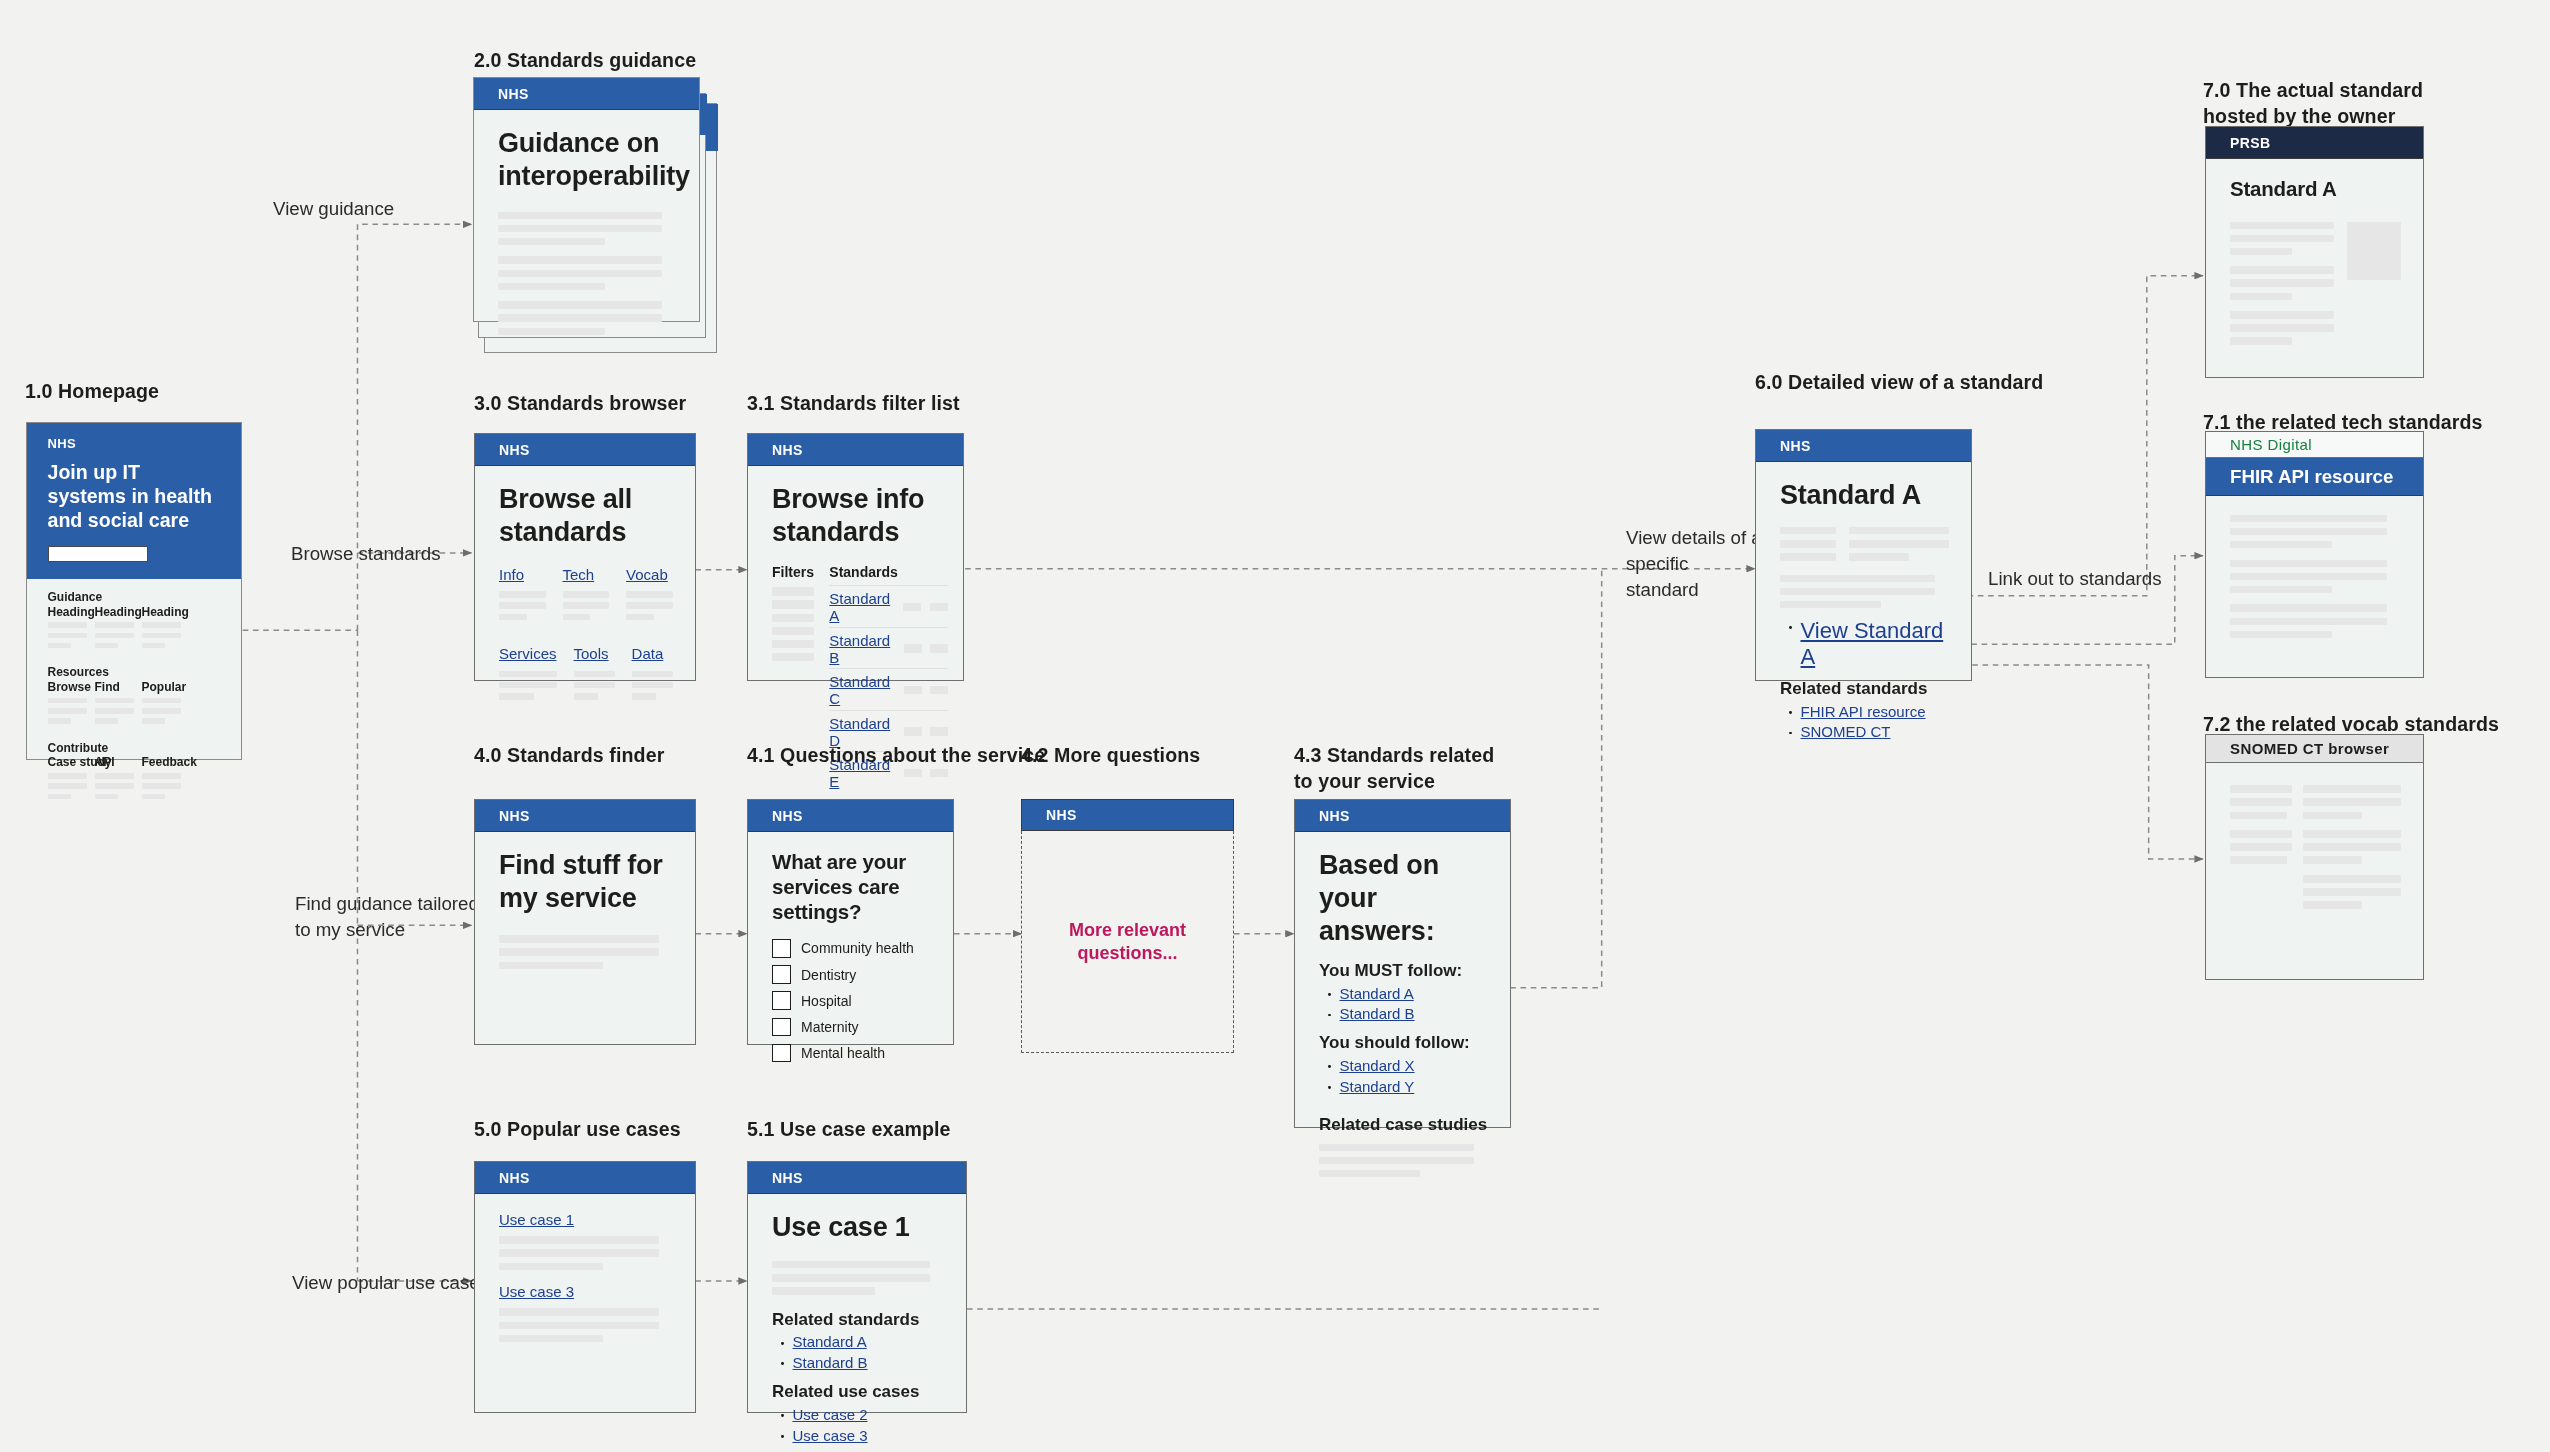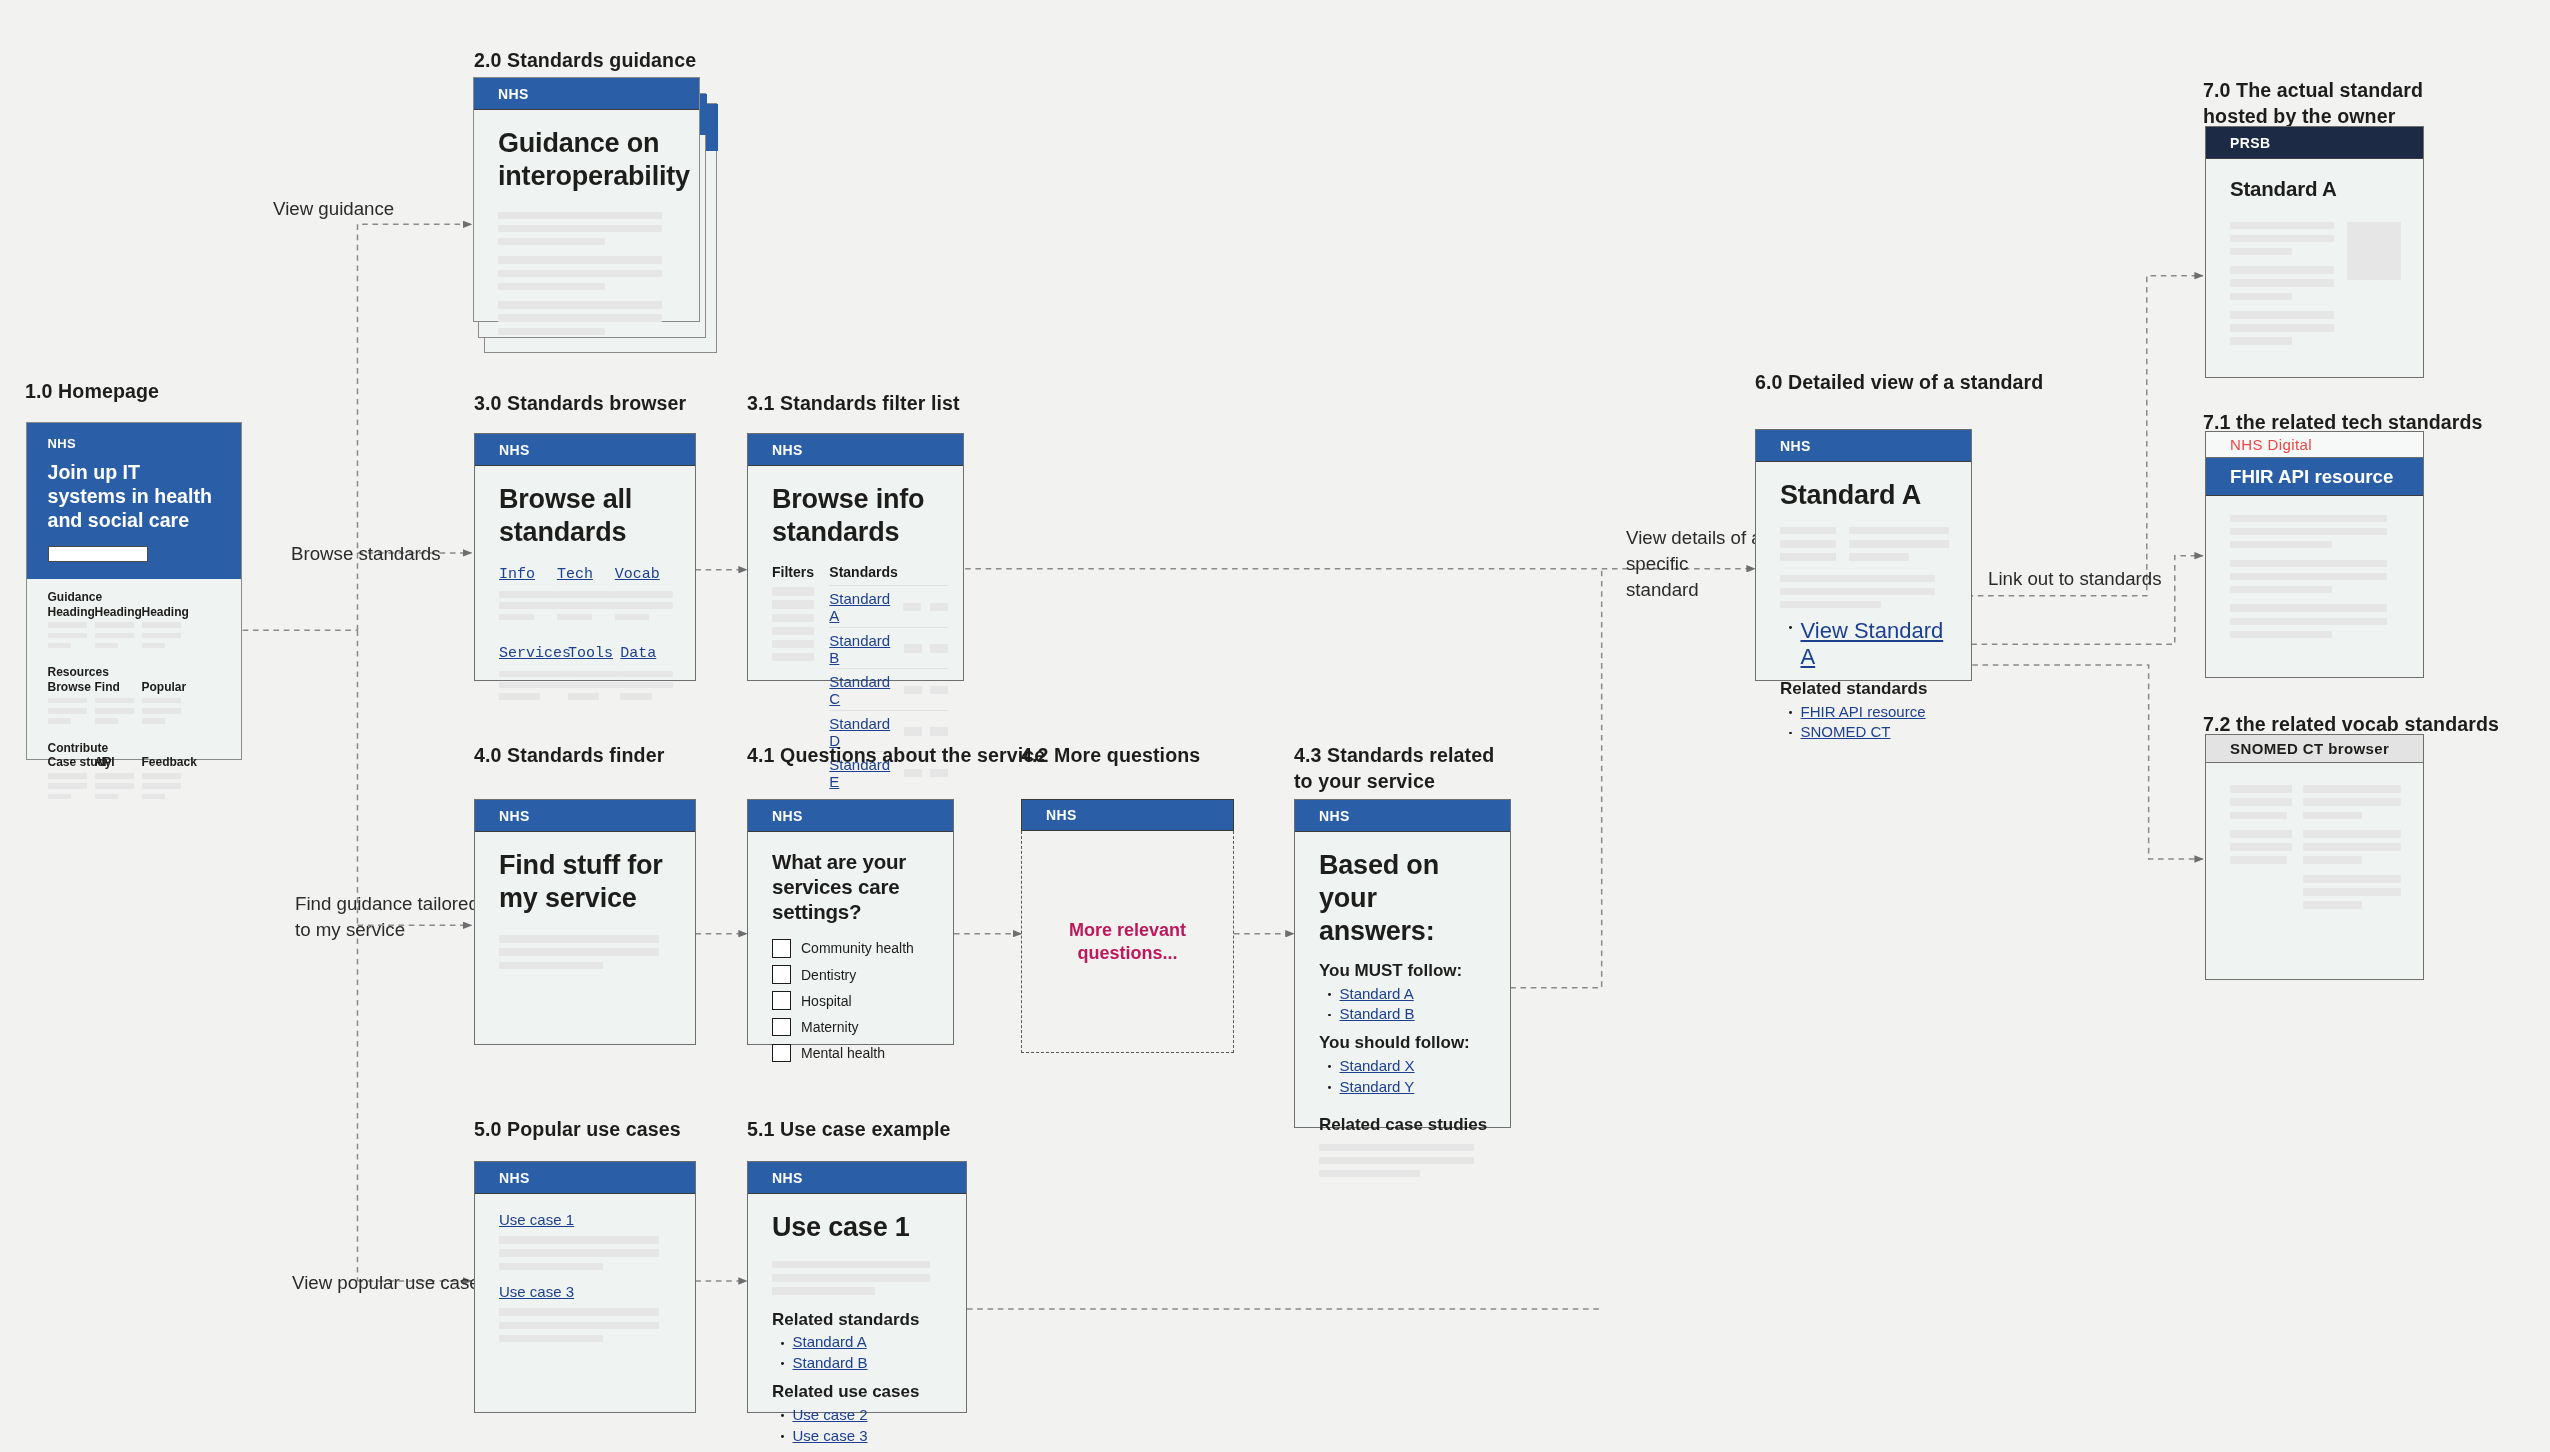--- a/index.html
+++ b/index.html
@@ -53,21 +53,21 @@
     font-size:14px;
     font-weight:bold;
     letter-spacing:0.4px;
     margin-left:24px;
   }
   .bar.dark{background:#1d2a46;}
   .bar.light{
     background:#f7f8f8;
     border-bottom:0.9px solid #6f6f6f;
   }
-  .bar.light .brand{color:#ef4444;font-weight:normal;font-size:15px;text-align:right;}
+  .bar.light .brand{color:#15803d;font-weight:normal;font-size:15px;text-align:right;}
   .bar.grey{
     background:#e3e3e3;
     border-bottom:0.9px solid #6f6f6f;
   }
   .bar.grey .brand{color:#1d1d1b;font-weight:bold;font-size:15px;}
   .body{padding:17px 22.4px 0 24px;}
 
   h2.t{
     margin:0;
     font-size:27px;
@@ -126,21 +126,21 @@
     background:#fff;border:0.9px solid #4a4a4a;
   }
   .hp-sections{padding:11.2px 0 13px 20.5px;}
   .hp-secttl{font-size:12px;font-weight:bold;margin-bottom:0.9px;color:#1d1d1b;}
   .hp-cols{display:flex;gap:8px;margin-bottom:12px;}
   .hp-col{width:39px;}
   .hp-colttl{font-size:12px;font-weight:bold;margin-bottom:3.7px;color:#1d1d1b;white-space:nowrap;}
   .hp-col .ln{height:5.6px;margin-bottom:4.7px;}
 
   
-  .catgrid{display:flex;font-family:Liberation Mono, monospace;}
+  .catgrid{display:flex;gap:17px;}
   .catcol{width:69px;}
   .catcol .ln{height:6.5px;margin-bottom:4.7px;}
 
   
   .filtwrap{display:flex;gap:15px;margin-top:1.9px;}
   .filtcol{width:56px;}
   .filtcol .fhdr{font-size:14px;font-weight:bold;margin-bottom:7.5px;}
   .filtcol .ln{height:8.4px;margin-bottom:4.7px;width:100%;}
   .stdcol{flex:1;}
   .stdcol .fhdr{font-size:14px;font-weight:bold;margin-bottom:5.6px;}

